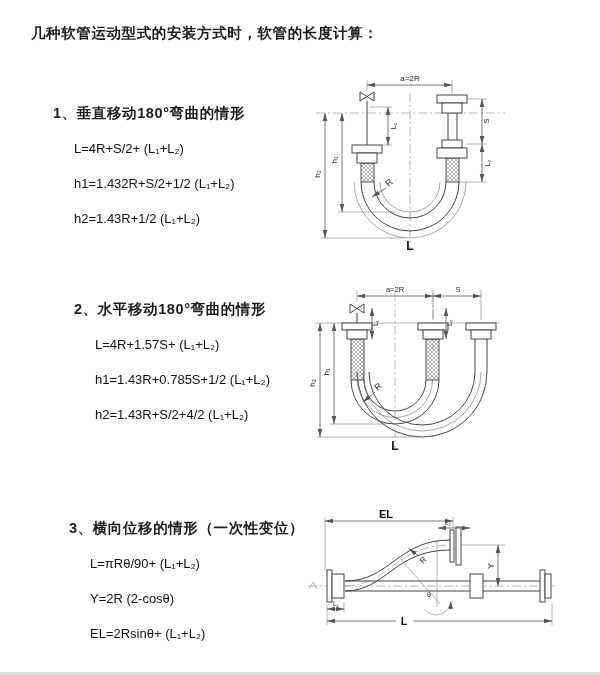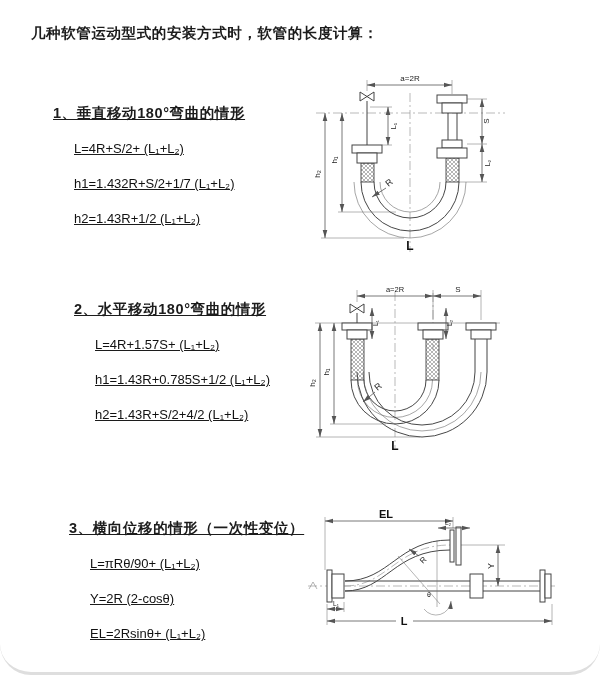--- a/index.html
+++ b/index.html
@@ -1,20 +1,20 @@
 <!DOCTYPE html>
 <html><head>
 <meta charset="utf-8">
 <style>
   html,body{margin:0;padding:0;background:#ffffff;}
   .page{position:relative;width:600px;height:675px;background:#ffffff;overflow:hidden;
         color:#1c1c1c;font-family:"Liberation Sans","DejaVu Sans",sans-serif;box-sizing:border-box;
-        border-bottom:3px solid #dedede;border-radius:31px;}
+        border-bottom:3px solid #dedede;}
   .title{position:absolute;left:31px;top:24px;font-size:14.5px;font-weight:700;letter-spacing:0.6px;}
-  .section{position:absolute;left:53px;text-decoration:underline;}
+  .section{position:absolute;left:53px;}
   .sec1{top:104px;} .sec2{top:300px;margin-left:21px;} .sec3{top:519px;margin-left:16px;}
   .heading{font-size:14.5px;font-weight:700;letter-spacing:0.6px;}
   .formulas{margin:8px 0 0 21px;}
   .formula{display:block;font-size:13px;font-weight:500;line-height:35px;white-space:pre;color:#111;}
   .diag{position:absolute;}
   .d1{left:310px;top:70px;} .d2{left:310px;top:280px;} .d3{left:300px;top:500px;}
   .dln{stroke:#555;stroke-width:0.8;fill:none;}
   .thn{stroke:#777;stroke-width:0.55;fill:none;}
   .obj{stroke:#444;stroke-width:1;fill:#ffffff;}
   .arc{stroke:#474747;stroke-width:1;fill:none;}
@@ -27,21 +27,21 @@
 <body>
 
 <div class="page">
 
   <div class="title">几种软管运动型式的安装方式时，软管的长度计算：</div>
 
   <div class="section sec1">
     <div class="heading">1、垂直移动180°弯曲的情形</div>
     <div class="formulas">
       <span class="formula">L=4R+S/2+ (L₁+L₂)</span>
-      <span class="formula">h1=1.432R+S/2+1/7 (L₁+L₂)</span>
+      <span class="formula">h1=1.432R+S/2+1/2 (L₁+L₂)</span>
       <span class="formula">h2=1.43R+1/2 (L₁+L₂)</span>
     </div>
   </div>
 
   <div class="section sec2">
     <div class="heading">2、水平移动180°弯曲的情形</div>
     <div class="formulas">
       <span class="formula">L=4R+1.57S+ (L₁+L₂)</span>
       <span class="formula">h1=1.43R+0.785S+1/2 (L₁+L₂)</span>
       <span class="formula">h2=1.43R+S/2+4/2 (L₁+L₂)</span>

